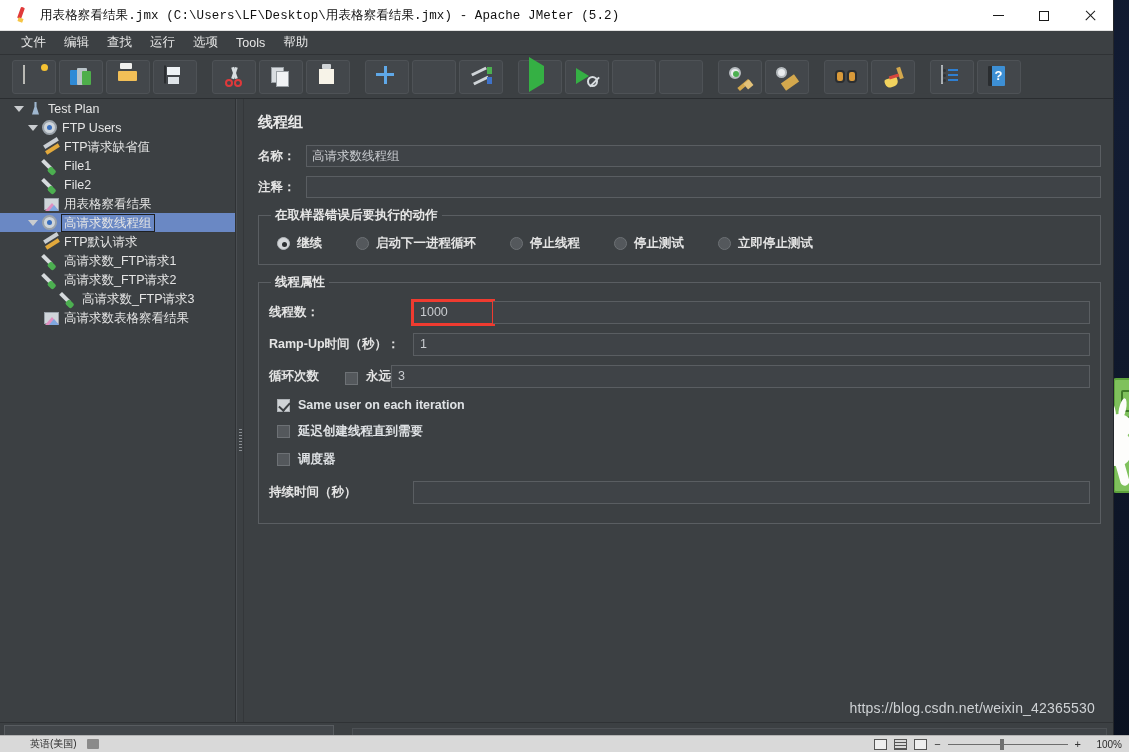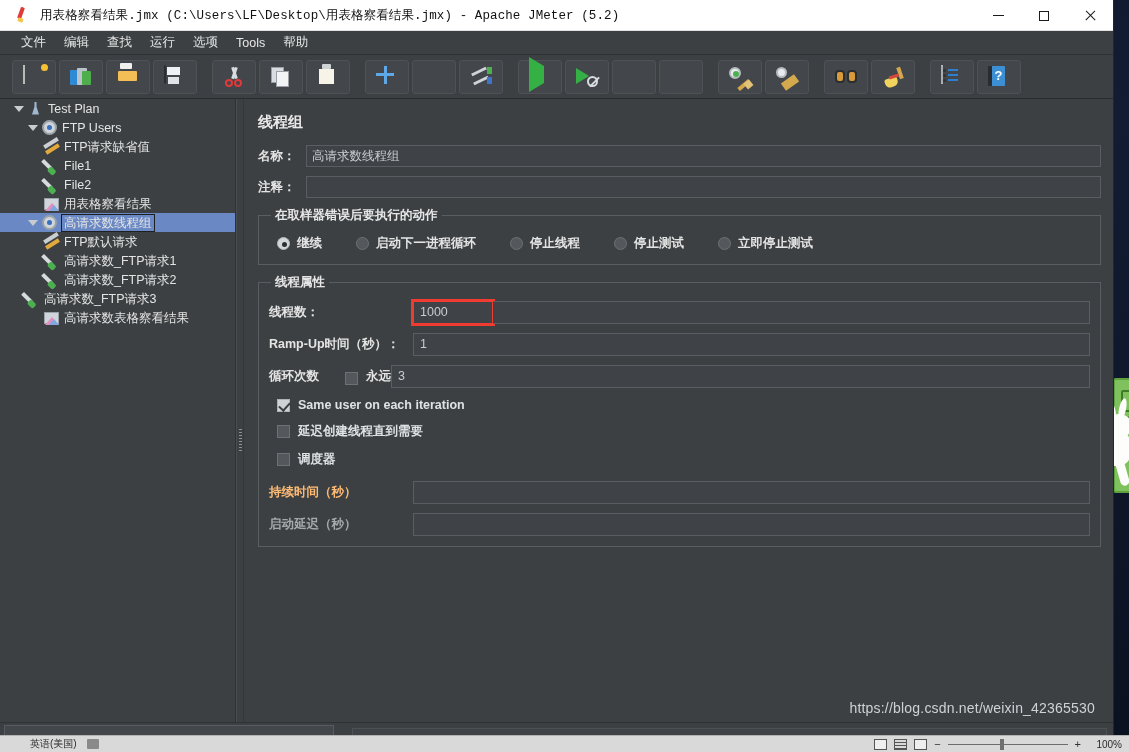--- a/index.html
+++ b/index.html
@@ -628,21 +628,21 @@
       </div>
 
       <div class="tree-row" style="padding-left:43px">
         <span class="tico ti-sampler">
             <span class="nb"></span>
             <span class="nt"></span>
           </span>
         <span class="tlabel">高请求数_FTP请求2</span>
       </div>
 
-      <div class="tree-row" style="padding-left:23px">
+      <div class="tree-row" style="padding-left:61px">
         <span class="tico ti-sampler">
             <span class="nb"></span>
             <span class="nt"></span>
           </span>
         <span class="tlabel">高请求数_FTP请求3</span>
       </div>
 
       <div class="tree-row" style="padding-left:43px">
         <span class="tico ti-listener">
             <span class="bg"></span>
@@ -733,28 +733,24 @@
             <span class="chk"></span>
             <span class="chk-label">延迟创建线程直到需要</span>
           </div>
 
           <div class="chk-row" style="margin-bottom:13px">
             <span class="chk"></span>
             <span class="chk-label">调度器</span>
           </div>
 
           <div class="props-row">
-            <span class="props-label" style="color:#fdba74">持续时间（秒）</span>
+            <span class="props-label" style="color:#e5e5e5">持续时间（秒）</span>
             <div class="props-field"></div>
           </div>
 
-          <div class="props-row" style="margin-bottom:0">
-            <span class="props-label" style="color:#a6a9ac">启动延迟（秒）</span>
-            <div class="props-field"></div>
-          </div>
 
         </fieldset>
 
         <div id="watermark">https://blog.csdn.net/weixin_42365530</div>
       </div>
     </div>
 
   </div>
 
   <div id="jm-bottom">

